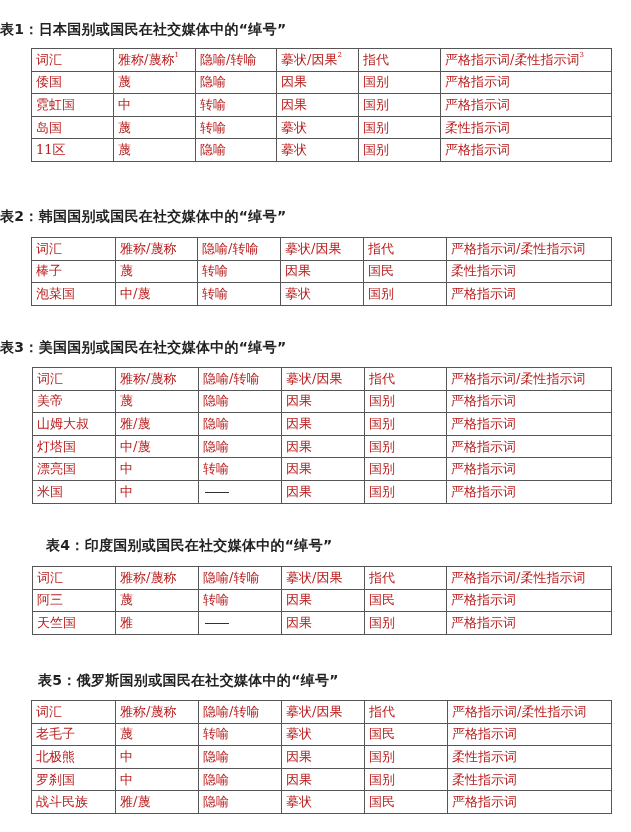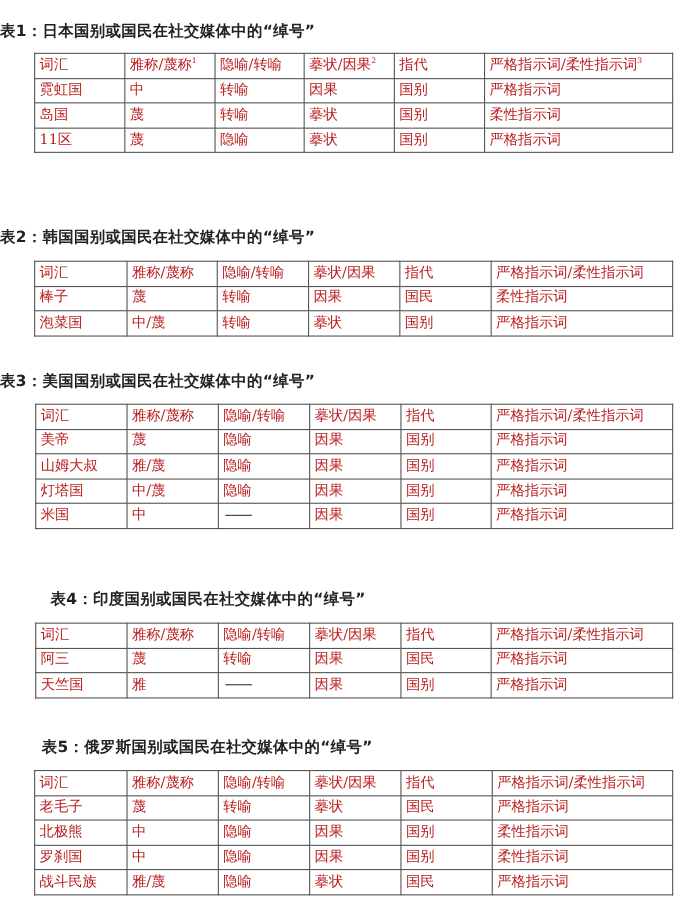--- a/index.html
+++ b/index.html
@@ -75,20 +75,28 @@
   <tbody>
       <tr>
     <td><span>词汇</span></td>
     <td><span>雅称/蔑称</span><sup class="fn">1</sup></td>
     <td><span>隐喻/转喻</span></td>
     <td><span>摹状/因果</span><sup class="fn">2</sup></td>
     <td><span>指代</span></td>
     <td><span>严格指示词/柔性指示词</span><sup class="fn">3</sup></td>
   </tr>
   <tr>
+    <td>倭国</td>
+    <td>蔑</td>
+    <td>隐喻</td>
+    <td>因果</td>
+    <td>国别</td>
+    <td>严格指示词</td>
+  </tr>
+  <tr>
     <td>霓虹国</td>
     <td>中</td>
     <td>转喻</td>
     <td>因果</td>
     <td>国别</td>
     <td>严格指示词</td>
   </tr>
   <tr>
     <td>岛国</td>
     <td>蔑</td>
@@ -183,20 +191,28 @@
   </tr>
   <tr>
     <td>灯塔国</td>
     <td>中/蔑</td>
     <td>隐喻</td>
     <td>因果</td>
     <td>国别</td>
     <td>严格指示词</td>
   </tr>
   <tr>
+    <td>漂亮国</td>
+    <td>中</td>
+    <td>转喻</td>
+    <td>因果</td>
+    <td>国别</td>
+    <td>严格指示词</td>
+  </tr>
+  <tr>
     <td>米国</td>
     <td>中</td>
     <td><span class="dash"></span></td>
     <td>因果</td>
     <td>国别</td>
     <td>严格指示词</td>
   </tr>
 </tbody>
   </table>
 

